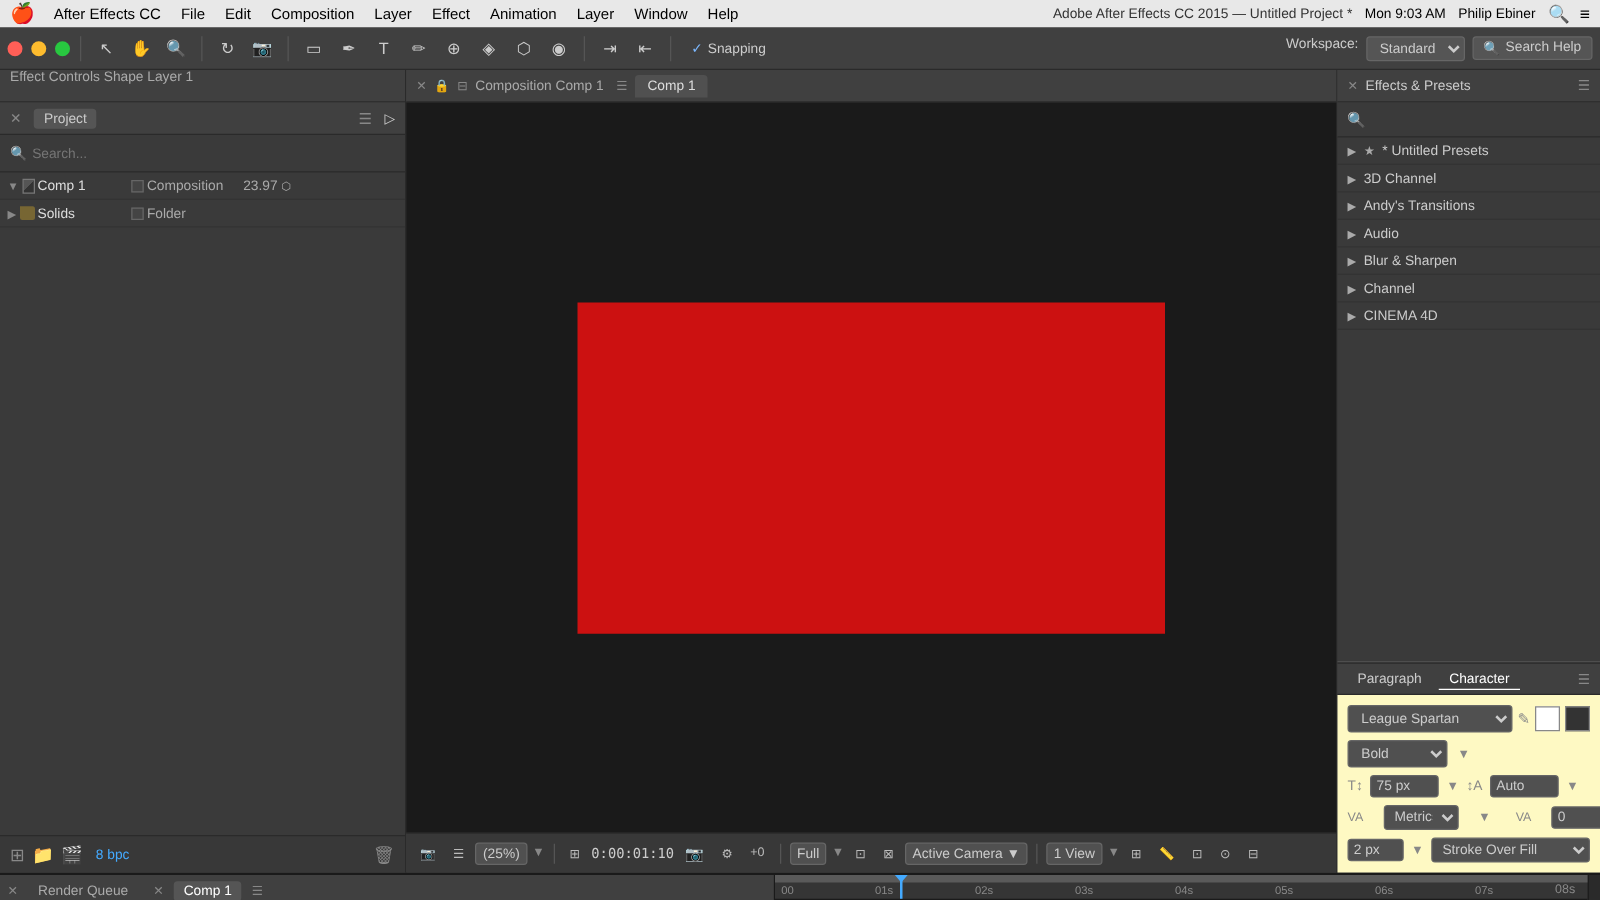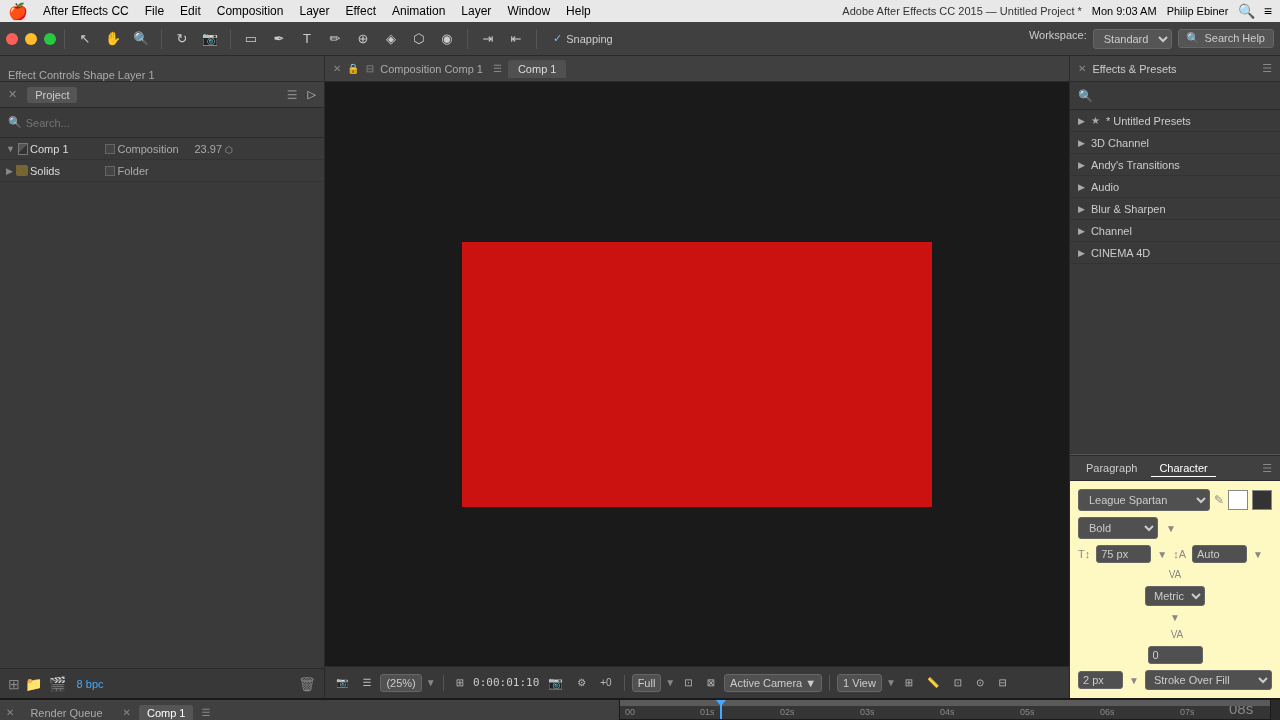--- a/index.html
+++ b/index.html
@@ -132,21 +132,21 @@
     }
     .panel-tab.active { background: #555; }
     .panel-close { margin-right: 4px; font-size: 11px; color: #888; cursor: pointer; }
     .panel-menu-btn { margin-left: auto; color: #888; cursor: pointer; font-size: 12px; }
 
     
     .effect-controls-header {
       height: 26px;
       background: #404040;
       display: flex;
-      align-items: flex-end;
+      align-items: flex-start;
       padding: 0 8px;
       font-size: 11px;
       color: #aaa;
       border-bottom: 1px solid #2a2a2a;
     }
 
     
     .project-search {
       height: 30px;
       display: flex;
@@ -396,23 +396,22 @@
       border: 1px solid #666;
       color: #ccc;
       padding: 2px 4px;
       border-radius: 3px;
       font-size: 11px;
       width: 55px;
     }
     .char-tracking-row {
       display: flex;
       align-items: center;
-      gap: 6px;
+      gap: 16px;
       margin-bottom: 6px;
-      flex-direction: column;
     }
     .char-stroke-row {
       display: flex;
       align-items: center;
       gap: 6px;
     }
     .char-stroke-input {
       background: #505050;
       border: 1px solid #666;
       color: #ccc;
@@ -817,21 +816,21 @@
 
         <div style="position:relative;width:100%;height:100%;">
           <span style="position:absolute;left:5px;bottom:2px;font-size:9px;color:#888;">00</span>
           <span style="position:absolute;left:80px;bottom:2px;font-size:9px;color:#888;">01s</span>
           <span style="position:absolute;left:160px;bottom:2px;font-size:9px;color:#888;">02s</span>
           <span style="position:absolute;left:240px;bottom:2px;font-size:9px;color:#888;">03s</span>
           <span style="position:absolute;left:320px;bottom:2px;font-size:9px;color:#888;">04s</span>
           <span style="position:absolute;left:400px;bottom:2px;font-size:9px;color:#888;">05s</span>
           <span style="position:absolute;left:480px;bottom:2px;font-size:9px;color:#888;">06s</span>
           <span style="position:absolute;left:560px;bottom:2px;font-size:9px;color:#888;">07s</span>
-          <span style="position:absolute;left:609px;bottom:2px;font-size:15px;color:#888;">08s</span>
+          <span style="position:absolute;left:624px;bottom:2px;font-size:10px;color:#888;">08s</span>
 
           <div style="position:absolute;left:100px;top:0;width:2px;height:100%;background:#4af;z-index:5;">
             <div style="position:absolute;top:-1px;left:-5px;width:0;height:0;border-left:6px solid transparent;border-right:6px solid transparent;border-top:7px solid #4af;"></div>
           </div>
 
           <div style="position:absolute;top:0;left:0;right:0;height:6px;background:#5a5a5a;"></div>
         </div>
       </div>
 
     </div>

